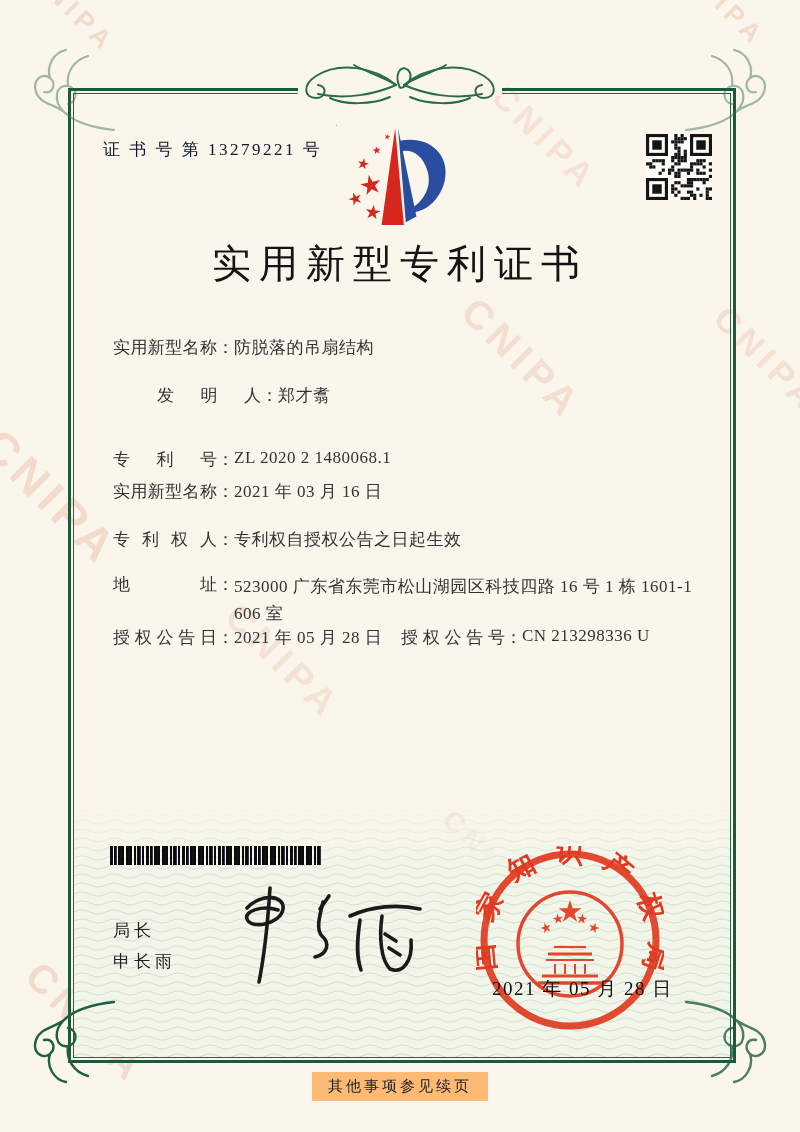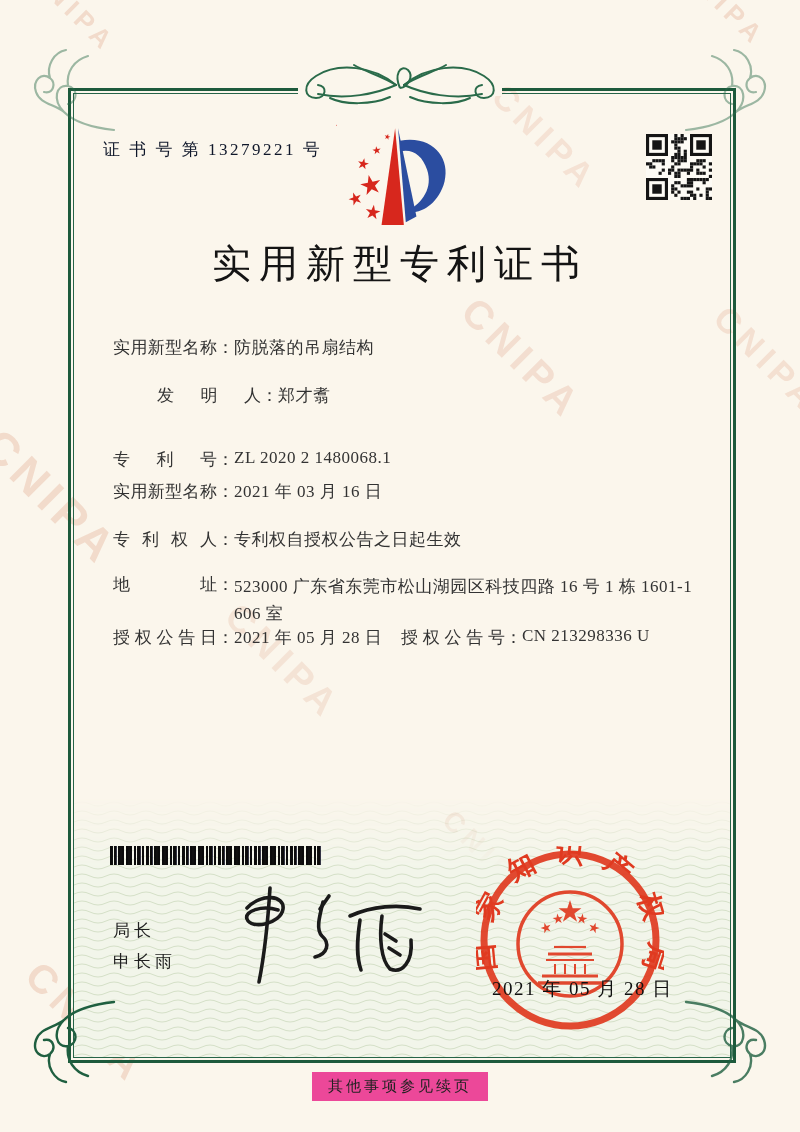--- a/index.html
+++ b/index.html
@@ -72,21 +72,21 @@
   }
   .signature{position:absolute;left:230px;top:878px;}
   .seal{position:absolute;left:476px;top:846px;width:188px;height:188px;}
   .seal-date{
     position:absolute;left:16px;top:130px;white-space:nowrap;
     font-size:19px;color:#101010;letter-spacing:1.5px;
   }
   .page-num{position:absolute;left:0;right:0;top:1036px;text-align:center;font-size:14px;letter-spacing:2px;color:#333;}
   .note-wrap{position:absolute;left:0;right:0;top:1072px;text-align:center;}
   .note{
-    display:inline-block;background:#ec4899;padding:5px 16px;
+    display:inline-block;background:#fdba74;padding:5px 16px;
     font-size:15px;letter-spacing:3px;color:#222;
   }
   svg{display:block;}
 </style>
 </head>
 <body>
 
 <div class="wm" style="left:18px;top:-6px;font-size:26px;">CNIPA</div>
 <div class="wm" style="left:668px;top:-12px;font-size:26px;">CNIPA</div>
 <div class="wm" style="left:478px;top:118px;font-size:34px;color:rgba(222,156,126,0.22);">CNIPA</div>

